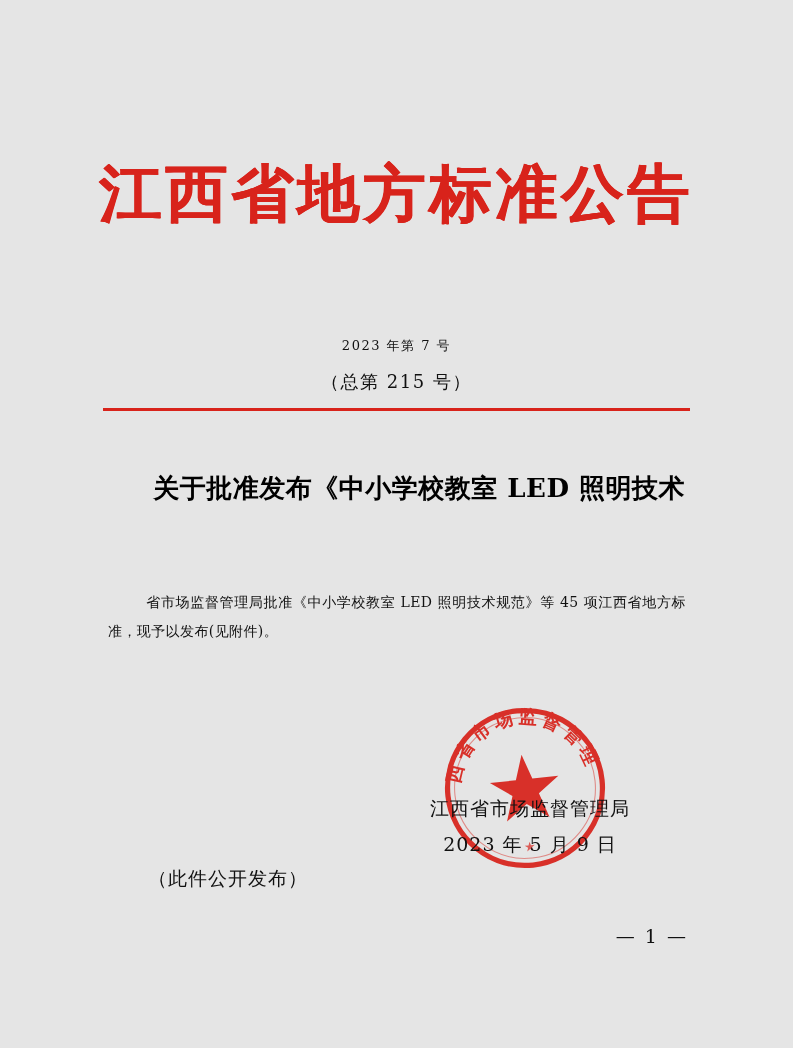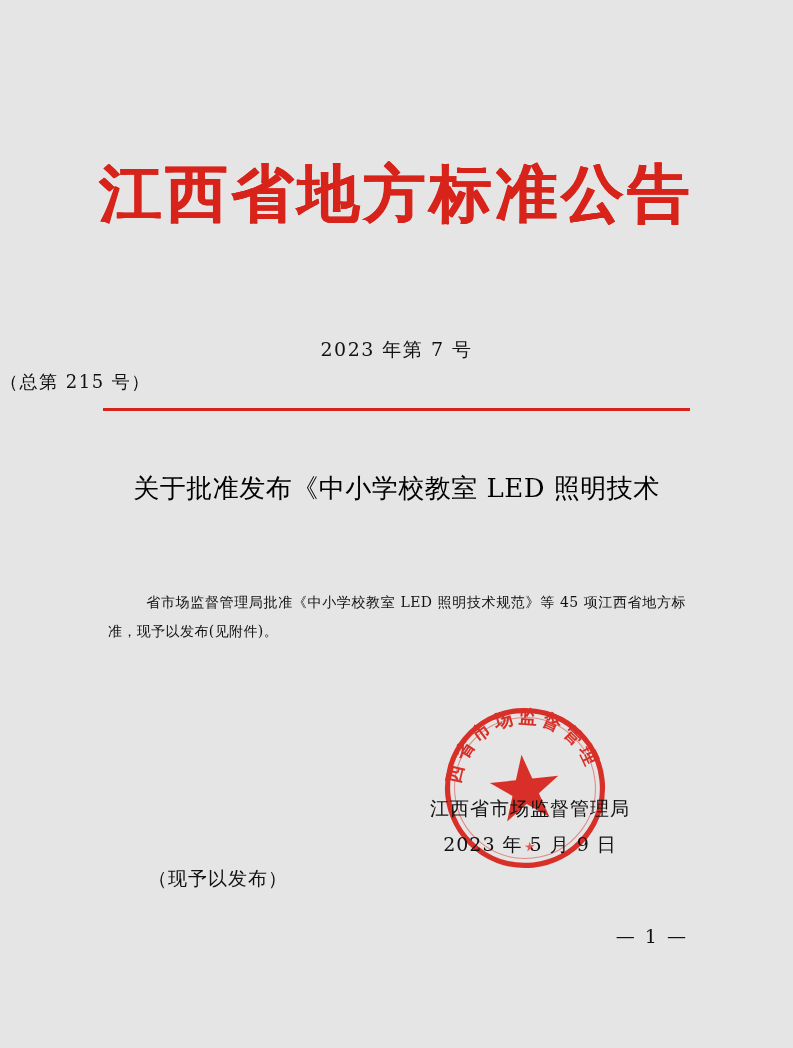--- a/index.html
+++ b/index.html
@@ -40,29 +40,30 @@
     text-shadow: 0.5px 0 0 #d8231b, -0.5px 0 0 #d8231b;
   }
 
   
   .issue-line-1 {
     position: absolute;
     top: 337px;
     left: 0;
     right: 0;
     text-align: center;
-    font-size: 19px;
+    font-size: 13px;
     letter-spacing: 1.5px;
     color: #111;
   }
   .issue-line-2 {
     position: absolute;
     top: 370px;
     left: 0;
     right: 0;
+    text-align: center;
     font-size: 18px;
     letter-spacing: 1.5px;
     color: #111;
   }
 
   
   .red-rule {
     position: absolute;
     top: 408px;
     left: 103px;
@@ -70,23 +71,23 @@
     height: 3px;
     background: #d8231b;
   }
 
   
   .doc-title {
     position: absolute;
     top: 466px;
     left: 108px;
     width: 577px;
-    text-align: center;
+    text-align: right;
     font-size: 26px;
-    font-weight: normal;
+    font-weight: bold;
     line-height: 1.75;
     letter-spacing: 0.5px;
     color: #000;
   }
   .doc-title .ln {
     display: block;
   }
 
   
   .body-para {
@@ -196,17 +197,17 @@
         </g>
       </g>
     </svg>
   </div>
 
   <div class="signature">
     <span class="line">江西省市场监督管理局</span>
     <span class="line">2023 年 5 月 9 日</span>
   </div>
 
-  <div class="footer-note">（现予以发布）</div>
+  <div class="footer-note">（此件公开发布）</div>
 
   <div class="page-number">— 1 —</div>
 
 </div>
 
 </body></html>

